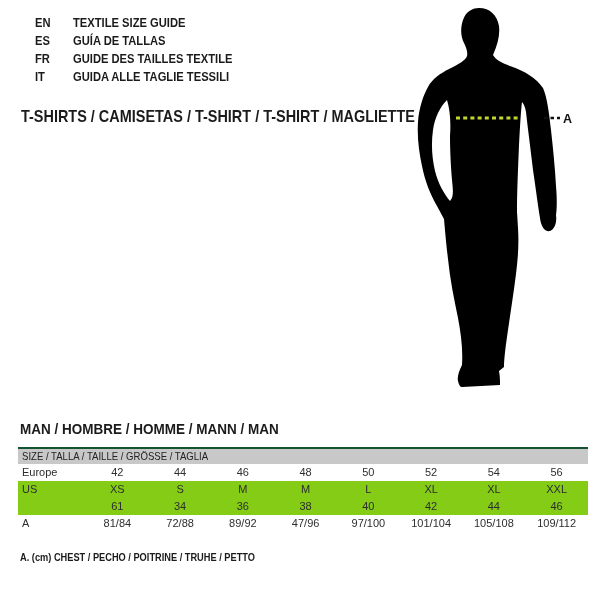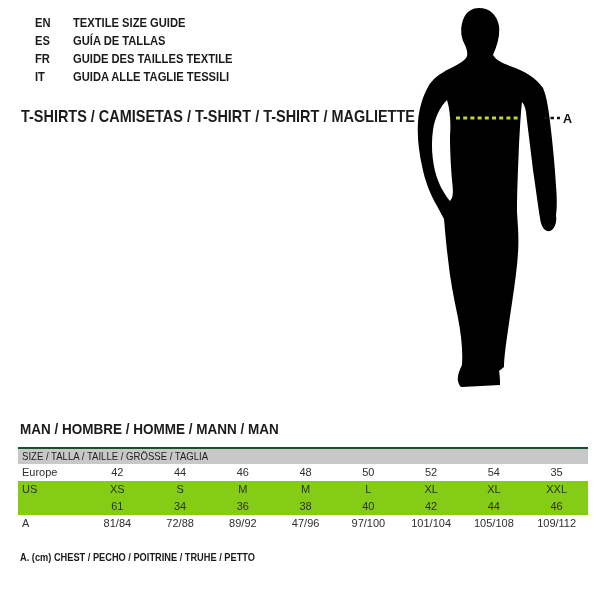--- a/index.html
+++ b/index.html
@@ -130,21 +130,21 @@
 
   <div class="t-row">
     <span class="lbl">Europe</span>
     <span class="val">42</span>
     <span class="val">44</span>
     <span class="val">46</span>
     <span class="val">48</span>
     <span class="val">50</span>
     <span class="val">52</span>
     <span class="val">54</span>
-    <span class="val">35</span>
+    <span class="val">56</span>
   </div>
 
   <div class="t-row stripe">
     <span class="lbl">US</span>
     <span class="val">XS</span>
     <span class="val">S</span>
     <span class="val">M</span>
     <span class="val">M</span>
     <span class="val">L</span>
     <span class="val">XL</span>

